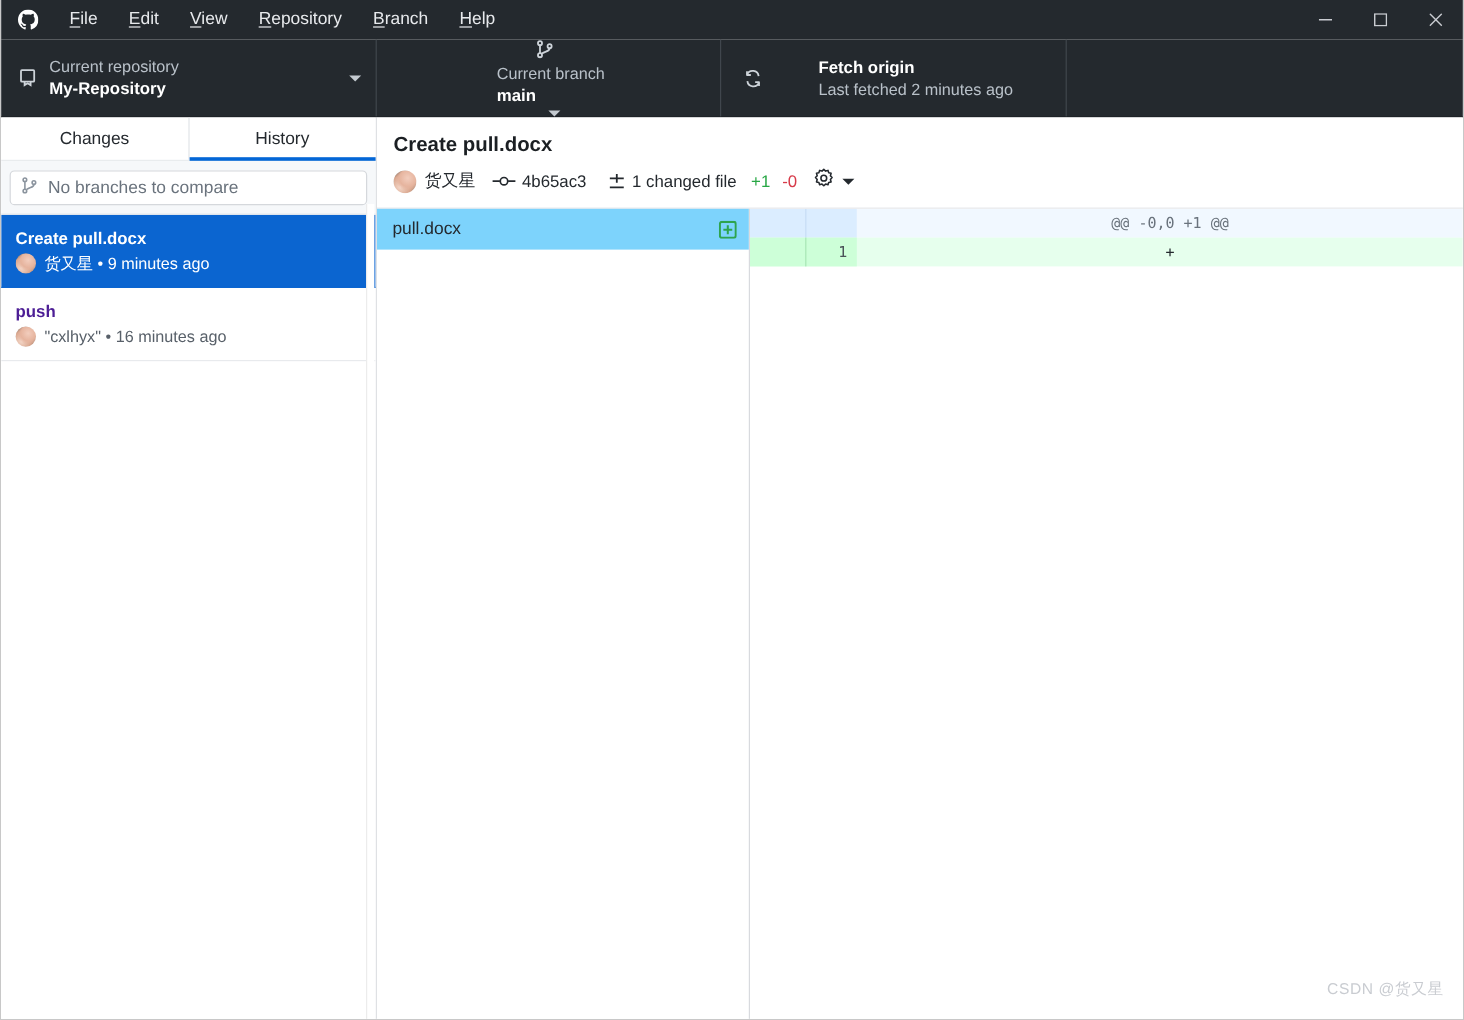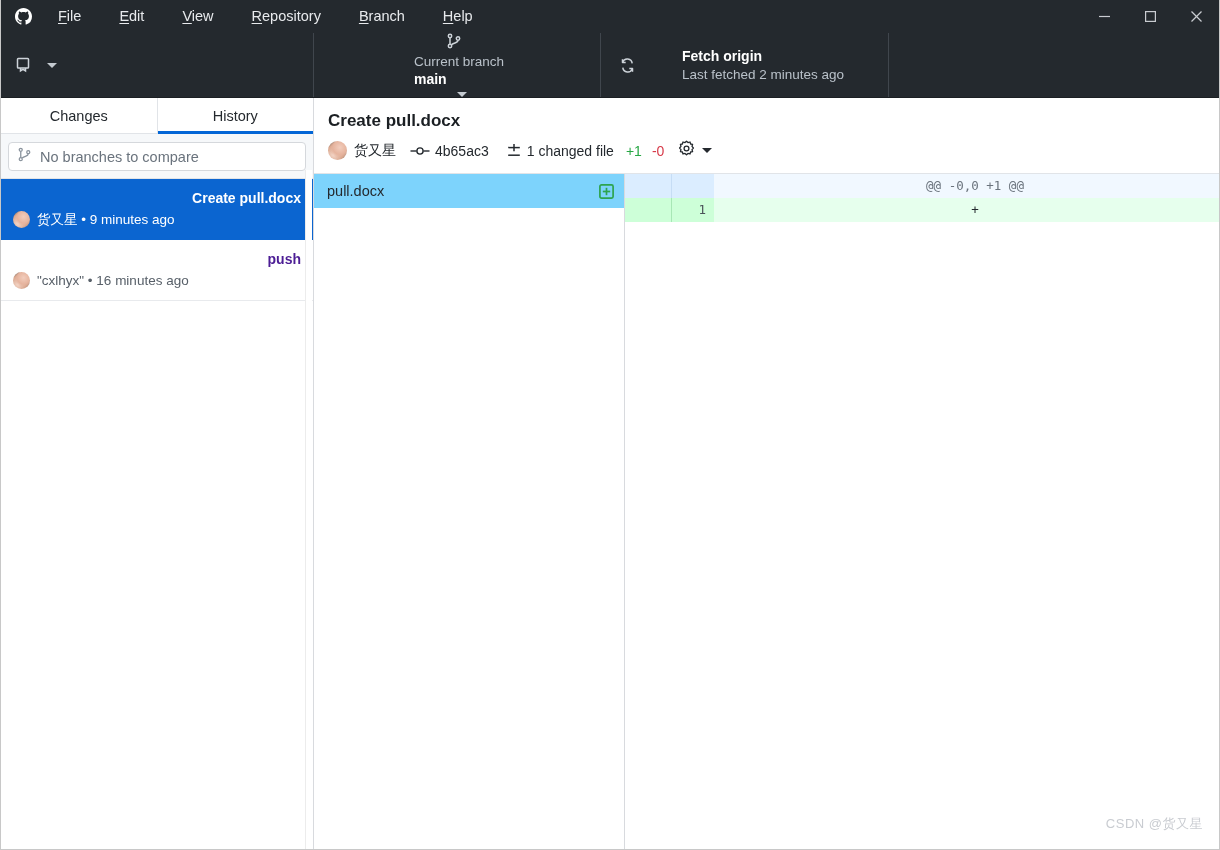--- a/index.html
+++ b/index.html
@@ -20,21 +20,21 @@
 
   
   .titlebar {
     height: 33px; flex: 0 0 33px;
     background: #24292e;
     display: flex; align-items: center;
     position: relative;
   }
   .gh-logo { width: 44px; display: flex; justify-content: center; align-items: center; }
   .gh-logo svg { width: 17px; height: 17px; fill: #ffffff; }
-  .menu { display: flex; align-items: center; height: 33px; gap: 12px; }
+  .menu { display: flex; align-items: center; height: 33px; }
   .menu-item {
     color: #e8eaed;
     font-size: 14.5px;
     padding: 0 13px;
     line-height: 33px;
     cursor: default;
     white-space: nowrap;
   }
   .menu-item u { text-decoration: underline; text-underline-offset: 2px; }
   .winctrls { margin-left: auto; display: flex; height: 33px; }
@@ -75,21 +75,20 @@
   
   .body { flex: 1; display: flex; min-height: 0; background: #ffffff; }
 
   
   .sidebar {
     width: 313px; flex: 0 0 313px;
     display: flex; flex-direction: column;
     border-right: 1px solid #d8dade;
     background: #ffffff;
     position: relative;
-    text-align: right;
   }
   .tabs { height: 36px; flex: 0 0 36px; display: flex; border-bottom: 1px solid #e1e4e8; }
   .tab {
     flex: 1; display: flex; align-items: center; justify-content: center;
     font-size: 14.5px; color: #24292e;
     position: relative; background: #ffffff;
     cursor: pointer;
   }
   .tab + .tab { border-left: 1px solid #e1e4e8; }
   .tab.active::after {
@@ -231,20 +230,24 @@
 
   <div class="toolbar">
 
     <div class="tb-cell tb-repo">
       <div class="tb-icon">
         <svg width="16" height="16" viewBox="0 0 16 16">
           <rect x="2.5" y="1.5" width="11" height="9.5" rx="0.8"></rect>
           <path d="M5.5 11 L5.5 14 L8 12.4 L10.5 14 L10.5 11"></path>
         </svg>
       </div>
+      <div class="tb-text">
+        <div class="tb-label">Current repository</div>
+        <div class="tb-value">My-Repository</div>
+      </div>
       <div class="tb-caret"></div>
     </div>
 
     <div class="tb-cell tb-branch">
       <div class="tb-icon">
         <svg width="16" height="16" viewBox="0 0 16 16">
           <circle cx="4" cy="3" r="1.7"></circle>
             <circle cx="4" cy="13" r="1.7"></circle>
             <circle cx="12" cy="5.5" r="1.7"></circle>
           <path d="M4 4.7 L4 11.3"></path>

